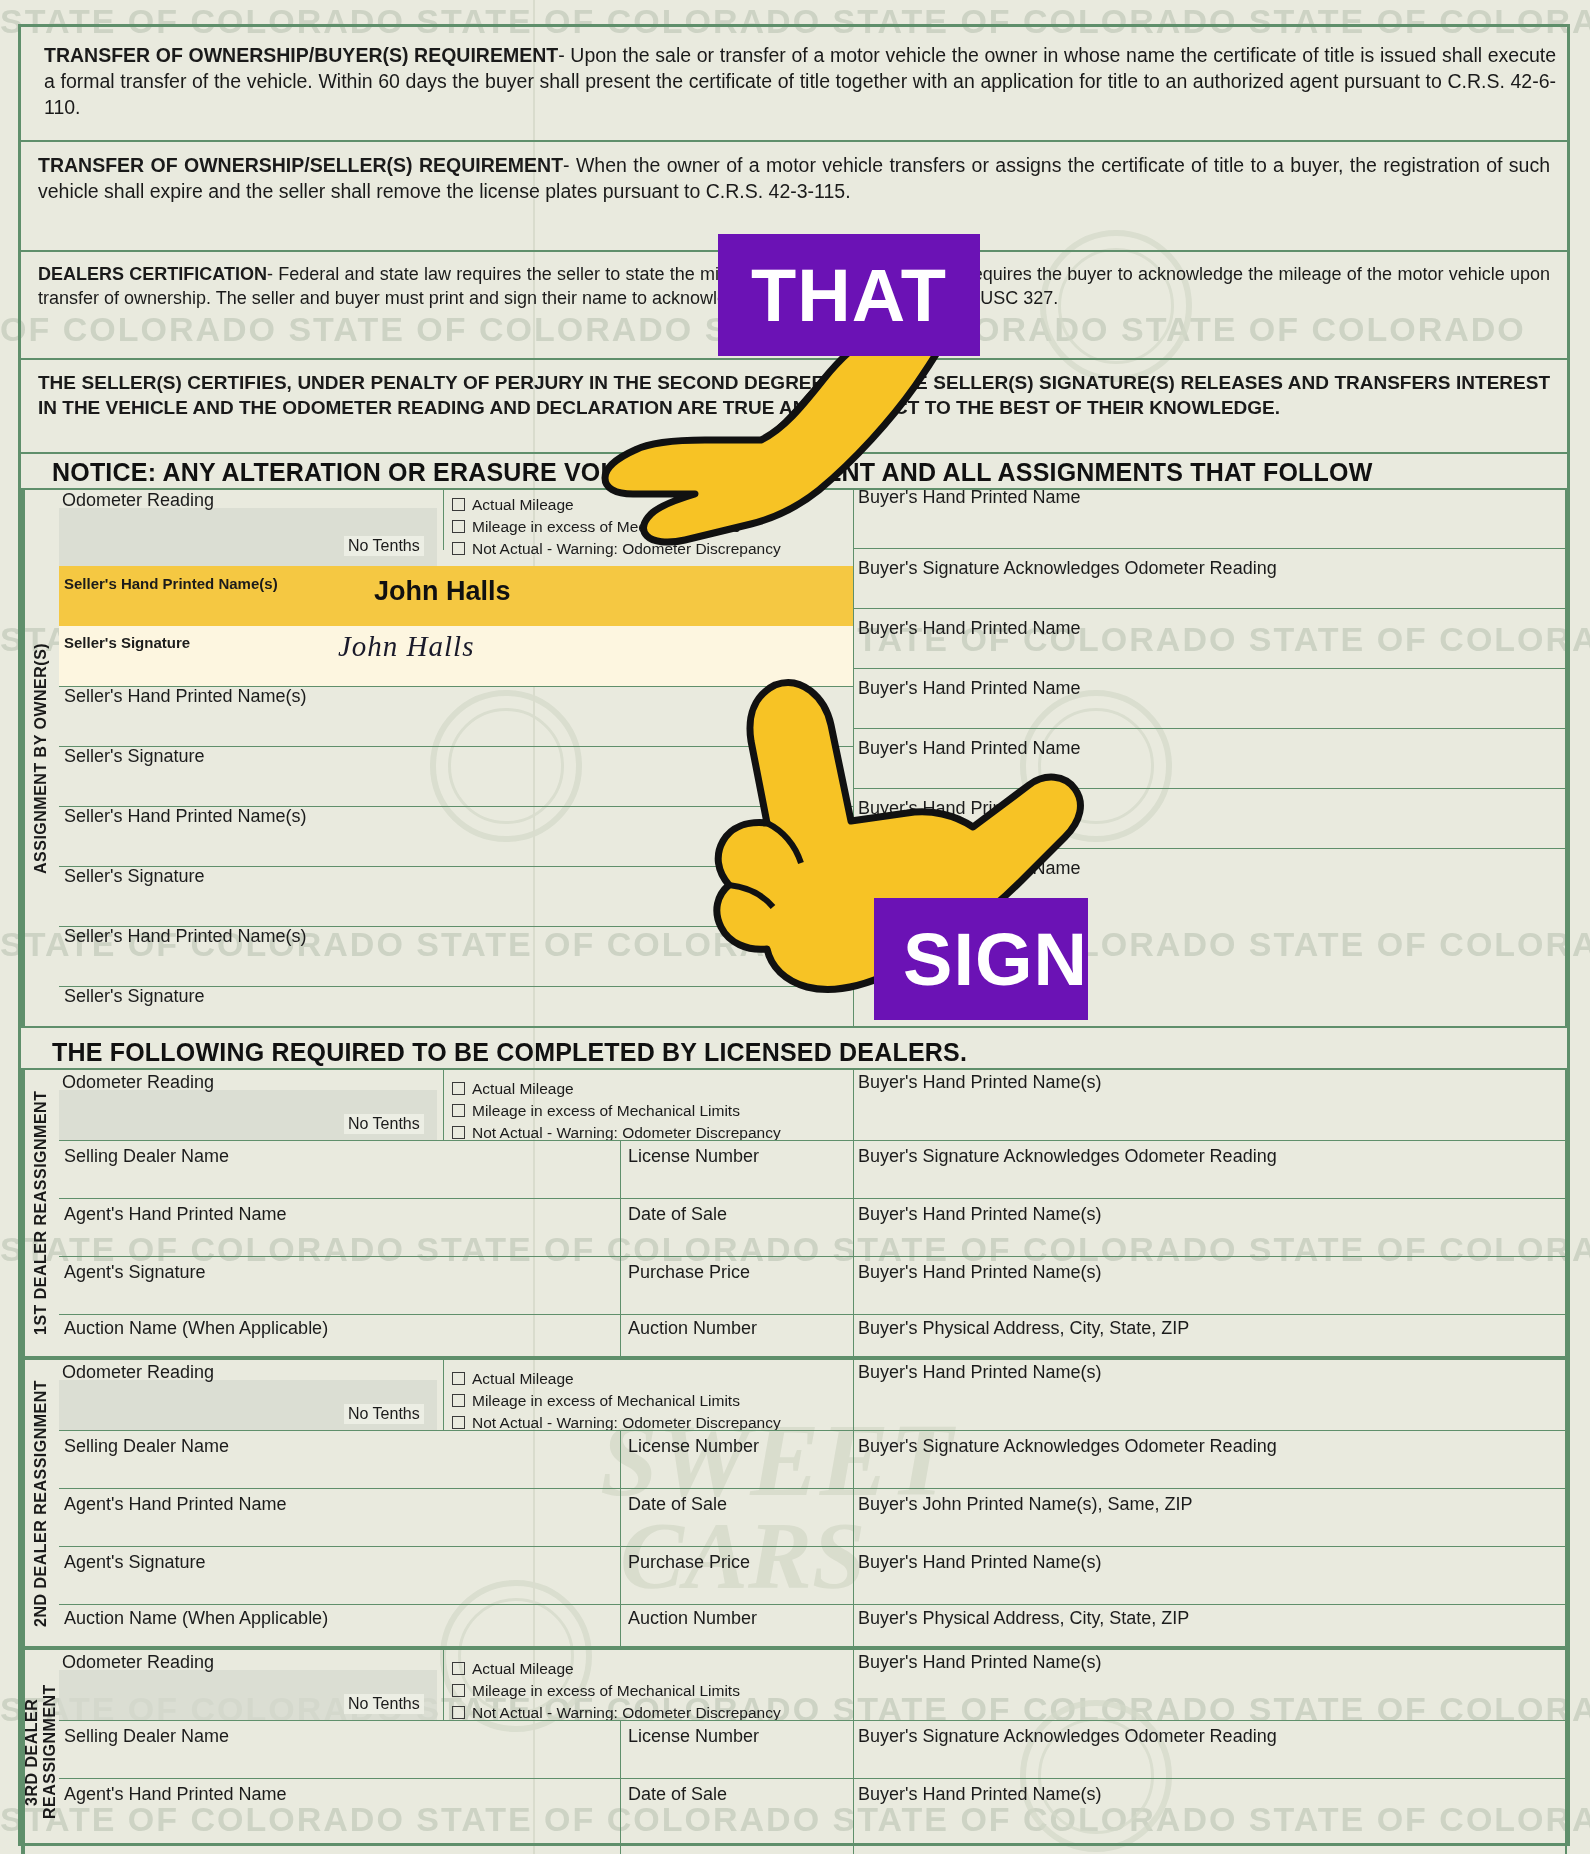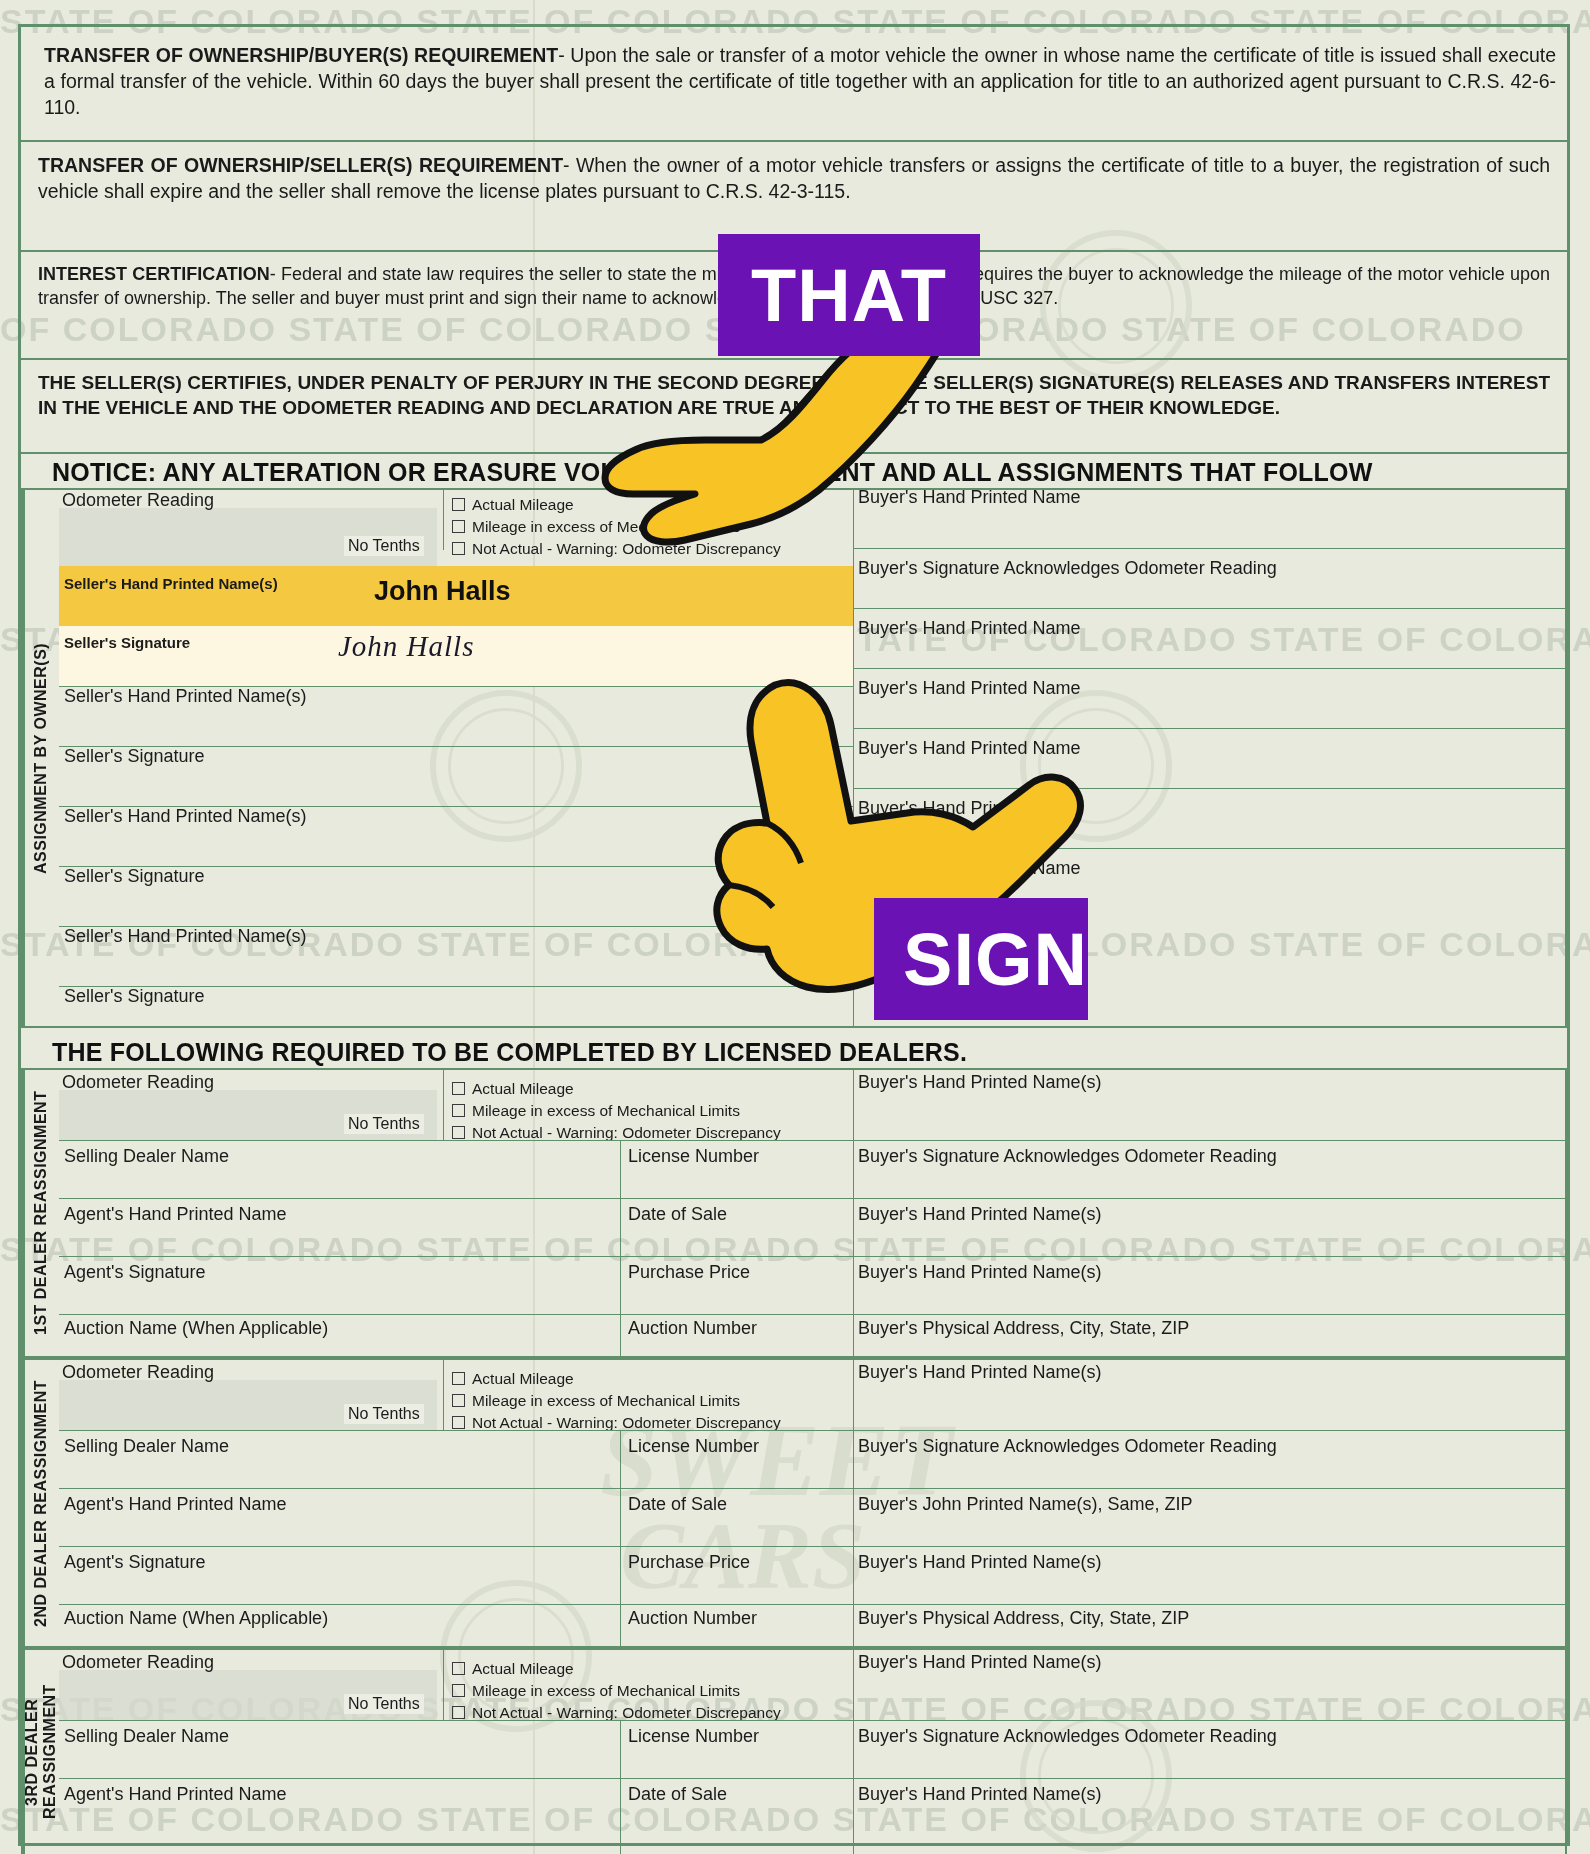--- a/index.html
+++ b/index.html
@@ -233,21 +233,21 @@
     <b>TRANSFER OF OWNERSHIP/BUYER(S) REQUIREMENT</b><span>- Upon the sale or transfer of a motor vehicle the owner in whose name the certificate of title is issued shall execute a formal transfer of the vehicle. Within 60 days the buyer shall present the certificate of title together with an application for title to an authorized agent pursuant to C.R.S. 42-6-110.</span>
   </div>
   <div class="hr" style="top:140px;"></div>
 
   <div class="para" style="left:38px;top:152px;width:1512px;">
     <b>TRANSFER OF OWNERSHIP/SELLER(S) REQUIREMENT</b><span>- When the owner of a motor vehicle transfers or assigns the certificate of title to a buyer, the registration of such vehicle shall expire and the seller shall remove the license plates pursuant to C.R.S. 42-3-115.</span>
   </div>
   <div class="hr" style="top:250px;"></div>
 
   <div class="para" style="left:38px;top:262px;width:1512px;font-size:18px;line-height:24px;">
-    <b>INTEREST CERTIFICATION</b><span>- Federal and state law requires the seller to state the mileage of the motor vehicle and requires the buyer to acknowledge the mileage of the motor vehicle upon transfer of ownership. The seller and buyer must print and sign their name to acknowledge the mileage pursuant to 49 USC 327.</span>
+    <b>DEALERS CERTIFICATION</b><span>- Federal and state law requires the seller to state the mileage of the motor vehicle and requires the buyer to acknowledge the mileage of the motor vehicle upon transfer of ownership. The seller and buyer must print and sign their name to acknowledge the mileage pursuant to 49 USC 327.</span>
   </div>
   <div class="hr" style="top:358px;"></div>
 
   <div class="para" style="left:38px;top:370px;width:1512px;font-weight:bold;font-size:19px;line-height:25px;">
     <span>THE SELLER(S) CERTIFIES, UNDER PENALTY OF PERJURY IN THE SECOND DEGREE, THAT THE SELLER(S) SIGNATURE(S) RELEASES AND TRANSFERS INTEREST IN THE VEHICLE AND THE ODOMETER READING AND DECLARATION ARE TRUE AND CORRECT TO THE BEST OF THEIR KNOWLEDGE.</span>
   </div>
   <div class="hr" style="top:452px;"></div>
 
   <div class="bigline" style="left:52px;top:458px;">
     <span>NOTICE: ANY ALTERATION OR ERASURE VOIDS THE ASSIGNMENT AND ALL ASSIGNMENTS THAT FOLLOW</span>

